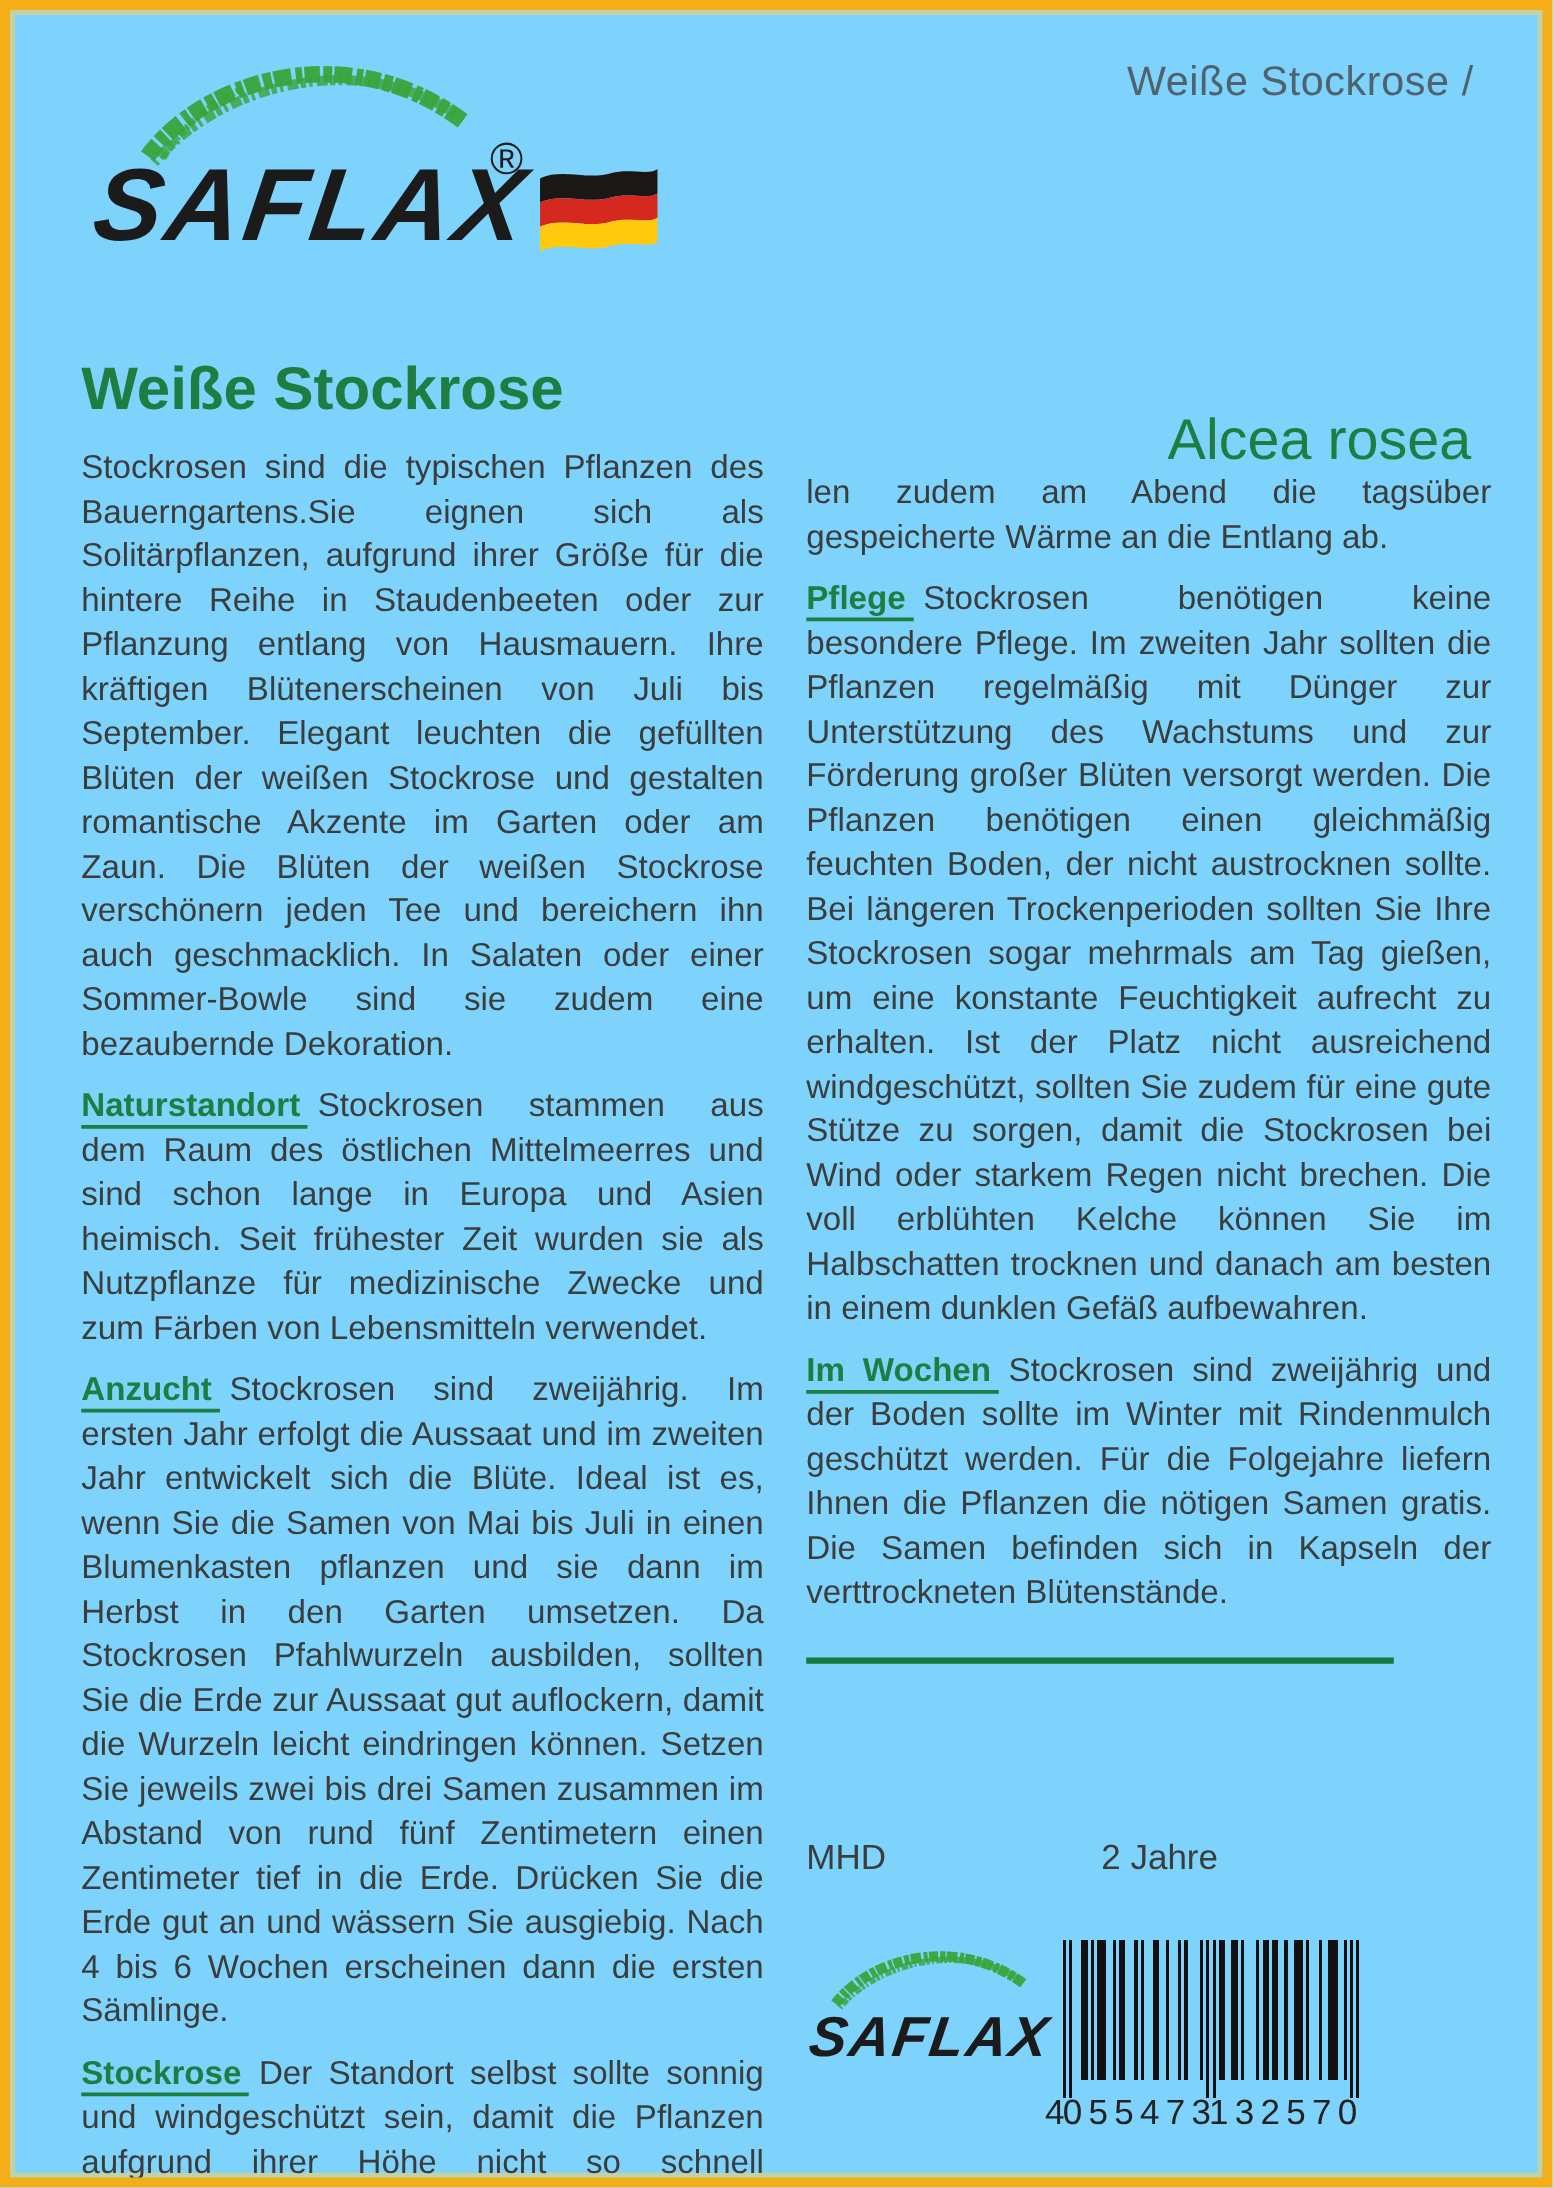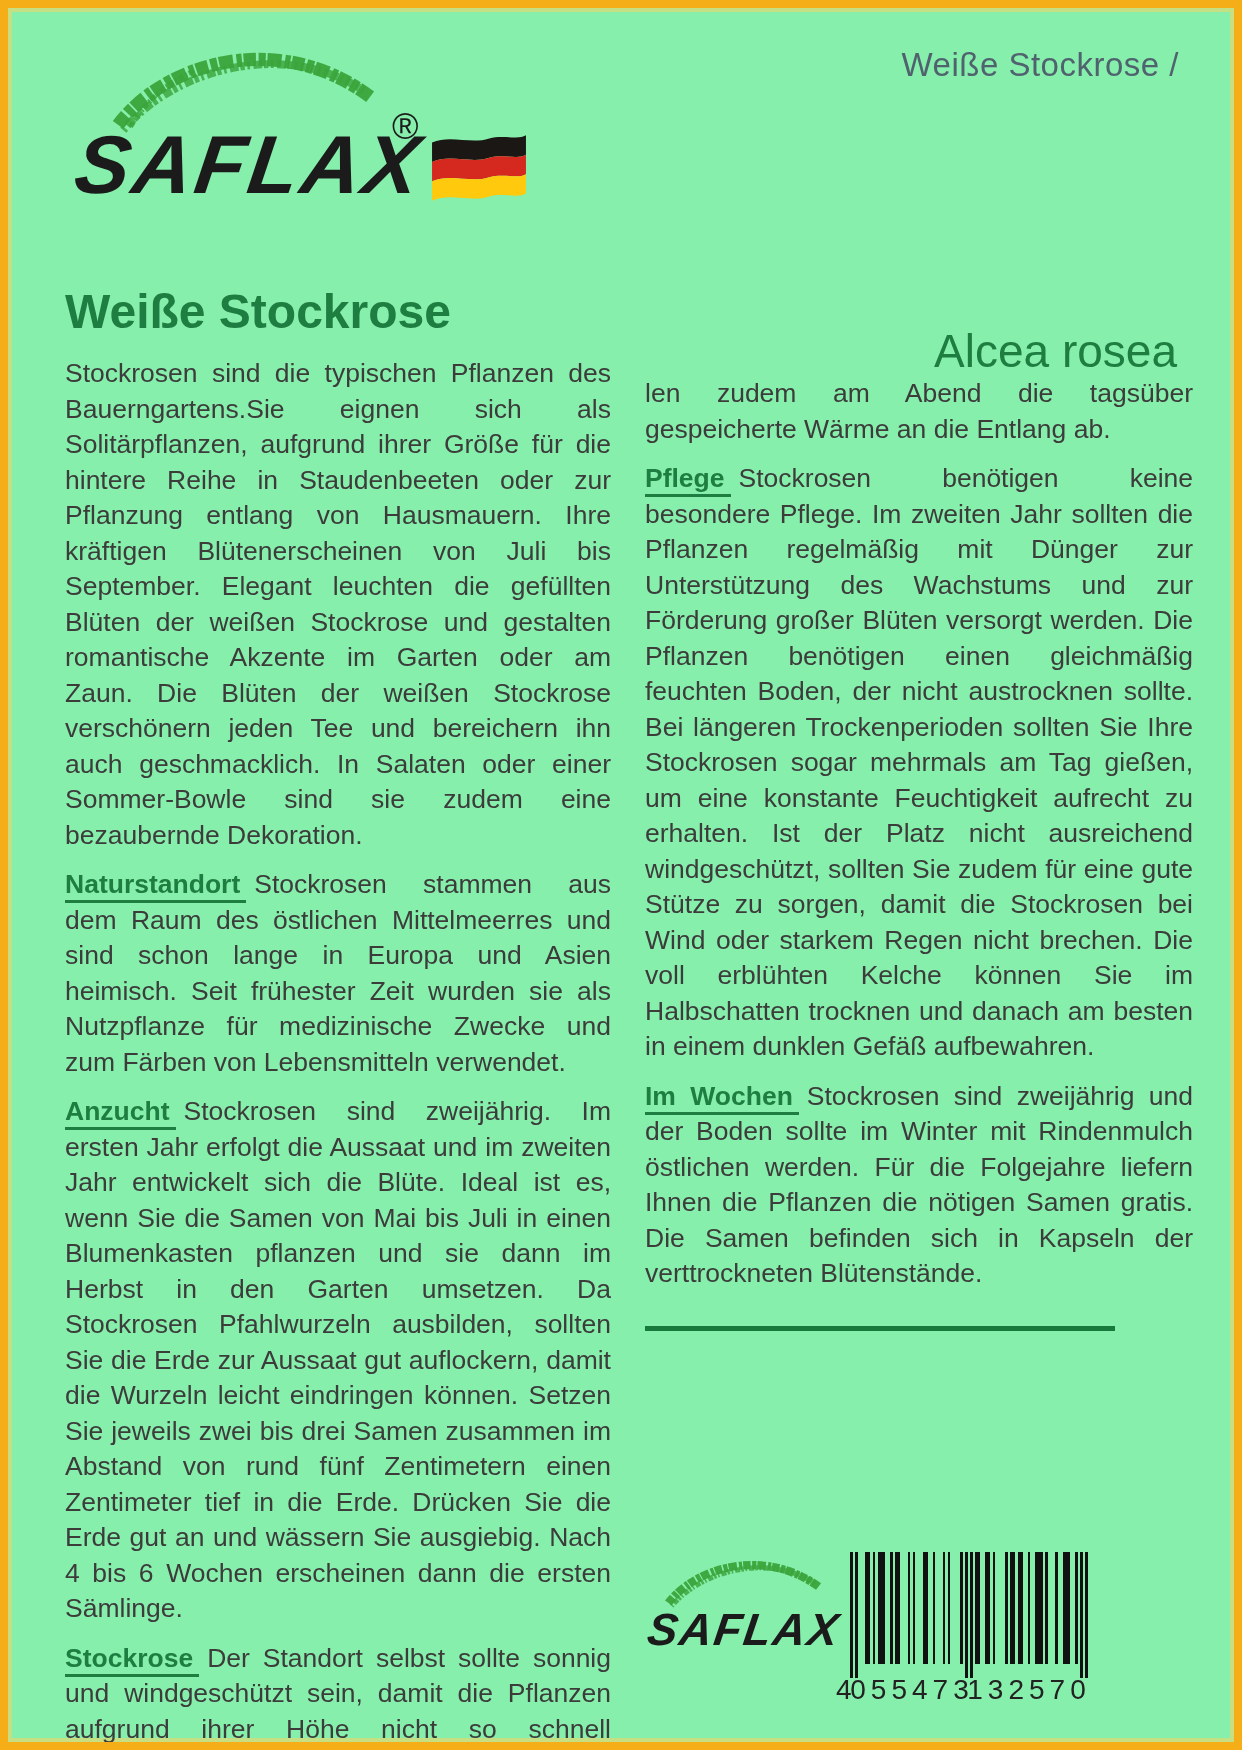--- a/index.html
+++ b/index.html
@@ -1,18 +1,18 @@
 <!DOCTYPE html>
 <html style="--green: #1E7D40; --green-bright: #3BA43B; --rule-green: #17793B; --slate: #50626E; --text: #3C3C3B; --border-yellow: #F5AE17; --flag-black: #1A1715; --flag-red: #D5281E; --flag-gold: #FFC90D;"><head>
 <meta charset="utf-8">
 <style>
   html,body{margin:0;padding:0;background:#e8e8e8;}
   .page{
     position:relative; width:1242px; height:1750px; box-sizing:border-box;
-    background:#86efac; border:8px solid var(--border-yellow,#F5AE17);
+    background:#7dd3fc; border:8px solid var(--border-yellow,#F5AE17);
     box-shadow: inset 0 0 0 4px rgba(252,209,99,.55);
     overflow:hidden;
     font-family:"Liberation Sans", sans-serif;
     color:var(--text,#3C3C3B);
   }
   .header-right{
     position:absolute; top:38px; right:55px;
     font-size:33px; color:var(--slate,#50626E); letter-spacing:.5px;
   }
   
@@ -92,26 +92,30 @@
   <div class="col col-left">
     <p>Stockrosen sind die typischen Pflanzen des Bauerngartens.Sie eignen sich als Solitärpflanzen, aufgrund ihrer Größe für die hintere Reihe in Staudenbeeten oder zur Pflanzung entlang von Hausmauern. Ihre kräftigen Blütenerscheinen von Juli bis September. Elegant leuchten die gefüllten Blüten der weißen Stockrose und gestalten romantische Akzente im Garten oder am Zaun. Die Blüten der weißen Stockrose verschönern jeden Tee und bereichern ihn auch geschmacklich. In Salaten oder einer Sommer-Bowle sind sie zudem eine bezaubernde Dekoration.</p>
     <p><span class="sec-head">Naturstandort</span><span>Stockrosen stammen aus dem Raum des östlichen Mittelmeerres und sind schon lange in Europa und Asien heimisch. Seit frühester Zeit wurden sie als Nutzpflanze für medizinische Zwecke und zum Färben von Lebensmitteln verwendet.</span></p>
     <p><span class="sec-head">Anzucht</span><span>Stockrosen sind zweijährig. Im ersten Jahr erfolgt die Aussaat und im zweiten Jahr entwickelt sich die Blüte. Ideal ist es, wenn Sie die Samen von Mai bis Juli in einen Blumenkasten pflanzen und sie dann im Herbst in den Garten umsetzen. Da Stockrosen Pfahlwurzeln ausbilden, sollten Sie die Erde zur Aussaat gut auflockern, damit die Wurzeln leicht eindringen können. Setzen Sie jeweils zwei bis drei Samen zusammen im Abstand von rund fünf Zentimetern einen Zentimeter tief in die Erde. Drücken Sie die Erde gut an und wässern Sie ausgiebig. Nach 4 bis 6 Wochen erscheinen dann die ersten Sämlinge.</span></p>
     <p><span class="sec-head">Stockrose</span><span>Der Standort selbst sollte sonnig und windgeschützt sein, damit die Pflanzen aufgrund ihrer Höhe nicht so schnell abbrechen. Entlang einer Mauer gezogen sind keine Rankhilfen notwendig. Mauern strah-</span></p>
   </div>
 
   <div class="col col-right">
     <p>len zudem am Abend die tagsüber gespeicherte Wärme an die Entlang ab.</p>
     <p><span class="sec-head">Pflege</span><span>Stockrosen benötigen keine besondere Pflege. Im zweiten Jahr sollten die Pflanzen regelmäßig mit Dünger zur Unterstützung des Wachstums und zur Förderung großer Blüten versorgt werden. Die Pflanzen benötigen einen gleichmäßig feuchten Boden, der nicht austrocknen sollte. Bei längeren Trockenperioden sollten Sie Ihre Stockrosen sogar mehrmals am Tag gießen, um eine konstante Feuchtigkeit aufrecht zu erhalten. Ist der Platz nicht ausreichend windgeschützt, sollten Sie zudem für eine gute Stütze zu sorgen, damit die Stockrosen bei Wind oder starkem Regen nicht brechen. Die voll erblühten Kelche können Sie im Halbschatten trocknen und danach am besten in einem dunklen Gefäß aufbewahren.</span></p>
-    <p><span class="sec-head">Im Wochen</span><span>Stockrosen sind zweijährig und der Boden sollte im Winter mit Rindenmulch östlichen werden. Für die Folgejahre liefern Ihnen die Pflanzen die nötigen Samen gratis. Die Samen befinden sich in Kapseln der verttrockneten Blütenstände.</span></p>
+    <p><span class="sec-head">Im Wochen</span><span>Stockrosen sind zweijährig und der Boden sollte im Winter mit Rindenmulch geschützt werden. Für die Folgejahre liefern Ihnen die Pflanzen die nötigen Samen gratis. Die Samen befinden sich in Kapseln der verttrockneten Blütenstände.</span></p>
   </div>
 
   <div class="divider"></div>
 
   <div class="info">
+    <div class="info-row">
+      <div class="info-label">MHD</div>
+      <div class="info-value">2 Jahre</div>
+    </div>
   </div>
 
   <div class="logo-small">
     <svg class="arch" viewBox="0 0 320 110" preserveAspectRatio="none" fill="none">
       <path d="M16,98 C70,26 200,-10 302,66" stroke="var(--green-bright,#3BA43B)" stroke-width="16" stroke-dasharray="14 3 8 2 16 4 6 2" opacity="0.95"></path>
       <path d="M22,104 C80,34 206,0 296,60" stroke="var(--green-bright,#3BA43B)" stroke-width="10" stroke-dasharray="3 4 10 2 5 3" opacity="0.8"></path>
     </svg>
     <div class="brand-text-small">SAFLAX</div>
   </div>
 

